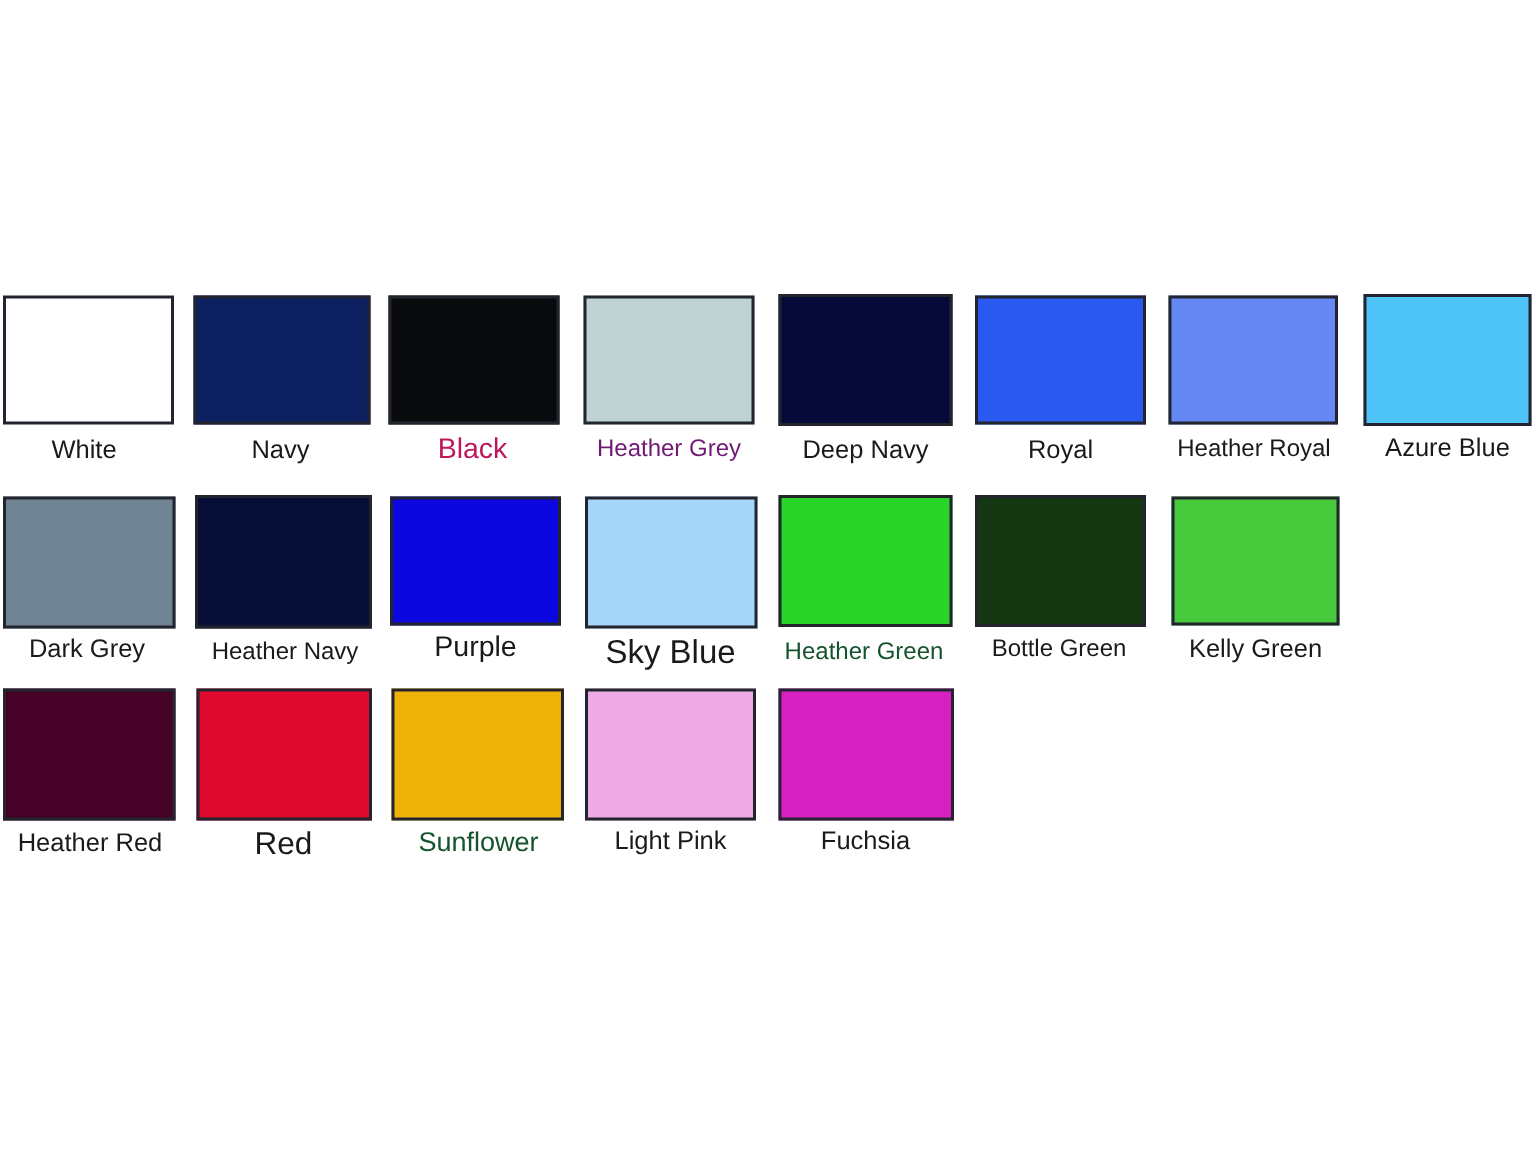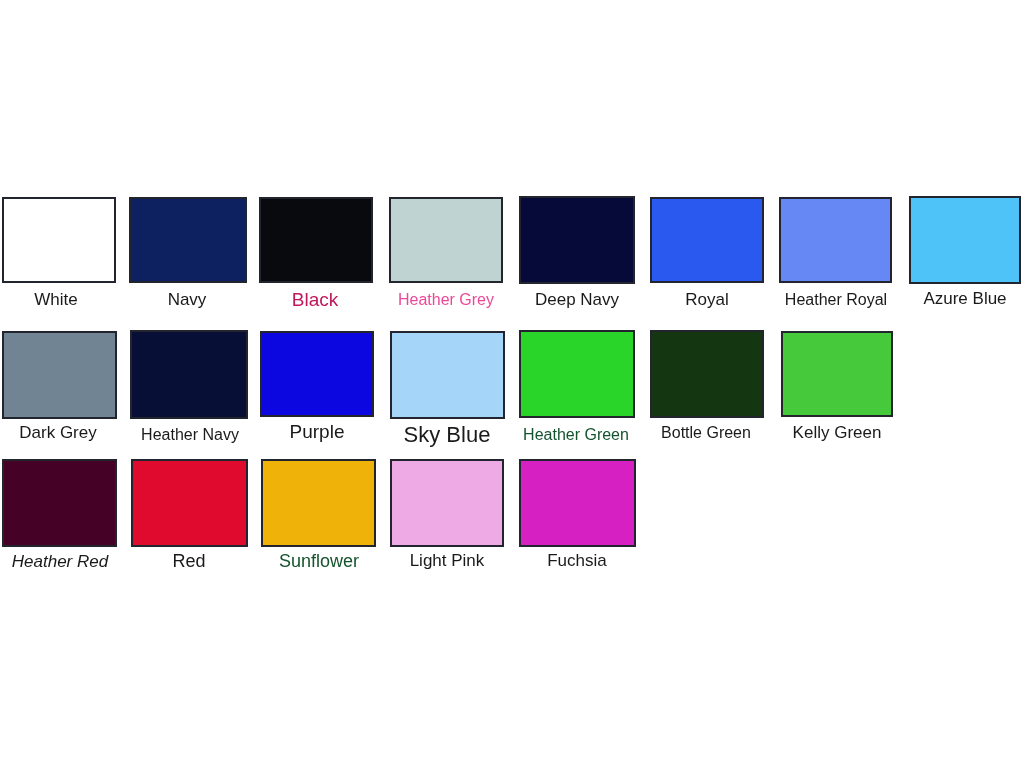--- a/index.html
+++ b/index.html
@@ -60,21 +60,21 @@
     <div class="swatch-cell" style="left: 0px; top: 0px;">
       <div class="swatch-chip" title="Navy" style="left: 129px; top: 197px; width: 118px; height: 86px; background: rgb(13, 32, 96); border-color: rgb(34, 37, 46);"></div>
       <div class="swatch-label" style="left: 187px; top: 291px; font-size: 17px; color: rgb(26, 26, 26);">Navy</div>
     </div>
     <div class="swatch-cell" style="left: 0px; top: 0px;">
       <div class="swatch-chip" title="Black" style="left: 259px; top: 197px; width: 114px; height: 86px; background: rgb(9, 10, 13); border-color: rgb(34, 37, 46);"></div>
       <div class="swatch-label" style="left: 315px; top: 290px; font-size: 19px; color: #be185d;">Black</div>
     </div>
     <div class="swatch-cell" style="left: 0px; top: 0px;">
       <div class="swatch-chip" title="Heather Grey" style="left: 389px; top: 197px; width: 114px; height: 86px; background: rgb(190, 211, 210); border-color: rgb(34, 37, 46);"></div>
-      <div class="swatch-label" style="left: 446px; top: 292px; font-size: 16px; color: #ec4899;">Heather Grey</div>
+      <div class="swatch-label" style="left: 446px; top: 292px; font-size: 16px; color: #701a75;">Heather Grey</div>
     </div>
     <div class="swatch-cell" style="left: 0px; top: 0px;">
       <div class="swatch-chip" title="Deep Navy" style="left: 519px; top: 196px; width: 116px; height: 88px; background: rgb(5, 10, 56); border-color: rgb(34, 37, 46);"></div>
       <div class="swatch-label" style="left: 577px; top: 291px; font-size: 17px; color: rgb(26, 26, 26);">Deep Navy</div>
     </div>
     <div class="swatch-cell" style="left: 0px; top: 0px;">
       <div class="swatch-chip" title="Royal" style="left: 650px; top: 197px; width: 114px; height: 86px; background: rgb(42, 89, 239); border-color: rgb(34, 37, 46);"></div>
       <div class="swatch-label" style="left: 707px; top: 291px; font-size: 17px; color: rgb(26, 26, 26);">Royal</div>
     </div>
     <div class="swatch-cell" style="left: 0px; top: 0px;">
@@ -108,25 +108,25 @@
     <div class="swatch-cell" style="left: 0px; top: 0px;">
       <div class="swatch-chip" title="Bottle Green" style="left: 650px; top: 330px; width: 114px; height: 88px; background: rgb(20, 54, 17); border-color: rgb(34, 37, 46);"></div>
       <div class="swatch-label" style="left: 706px; top: 425px; font-size: 16px; color: rgb(26, 26, 26);">Bottle Green</div>
     </div>
     <div class="swatch-cell" style="left: 0px; top: 0px;">
       <div class="swatch-chip" title="Kelly Green" style="left: 781px; top: 331px; width: 112px; height: 86px; background: rgb(70, 201, 58); border-color: rgb(34, 37, 46);"></div>
       <div class="swatch-label" style="left: 837px; top: 424px; font-size: 17px; color: rgb(26, 26, 26);">Kelly Green</div>
     </div>
     <div class="swatch-cell" style="left: 0px; top: 0px;">
       <div class="swatch-chip" title="Heather Red" style="left: 2px; top: 459px; width: 115px; height: 88px; background: rgb(70, 2, 38); border-color: rgb(34, 37, 46);"></div>
-      <div class="swatch-label" style="left: 60px; top: 553px; font-size: 17px; color: rgb(26, 26, 26); font-style: italic;">Heather Red</div>
+      <div class="swatch-label" style="left: 60px; top: 553px; font-size: 17px; color: rgb(26, 26, 26);">Heather Red</div>
     </div>
     <div class="swatch-cell" style="left: 0px; top: 0px;">
       <div class="swatch-chip" title="Red" style="left: 131px; top: 459px; width: 117px; height: 88px; background: rgb(224, 10, 46); border-color: rgb(34, 37, 46);"></div>
-      <div class="swatch-label" style="left: 189px; top: 552px; font-size: 18px; color: rgb(26, 26, 26);">Red</div>
+      <div class="swatch-label" style="left: 189px; top: 552px; font-size: 21px; color: rgb(26, 26, 26);">Red</div>
     </div>
     <div class="swatch-cell" style="left: 0px; top: 0px;">
       <div class="swatch-chip" title="Sunflower" style="left: 261px; top: 459px; width: 115px; height: 88px; background: rgb(238, 178, 9); border-color: rgb(34, 37, 46);"></div>
       <div class="swatch-label" style="left: 319px; top: 552px; font-size: 18px; color: #14532d;">Sunflower</div>
     </div>
     <div class="swatch-cell" style="left: 0px; top: 0px;">
       <div class="swatch-chip" title="Light Pink" style="left: 390px; top: 459px; width: 114px; height: 88px; background: rgb(238, 170, 228); border-color: rgb(34, 37, 46);"></div>
       <div class="swatch-label" style="left: 447px; top: 552px; font-size: 17px; color: rgb(26, 26, 26);">Light Pink</div>
     </div>
     <div class="swatch-cell" style="left: 0px; top: 0px;">

